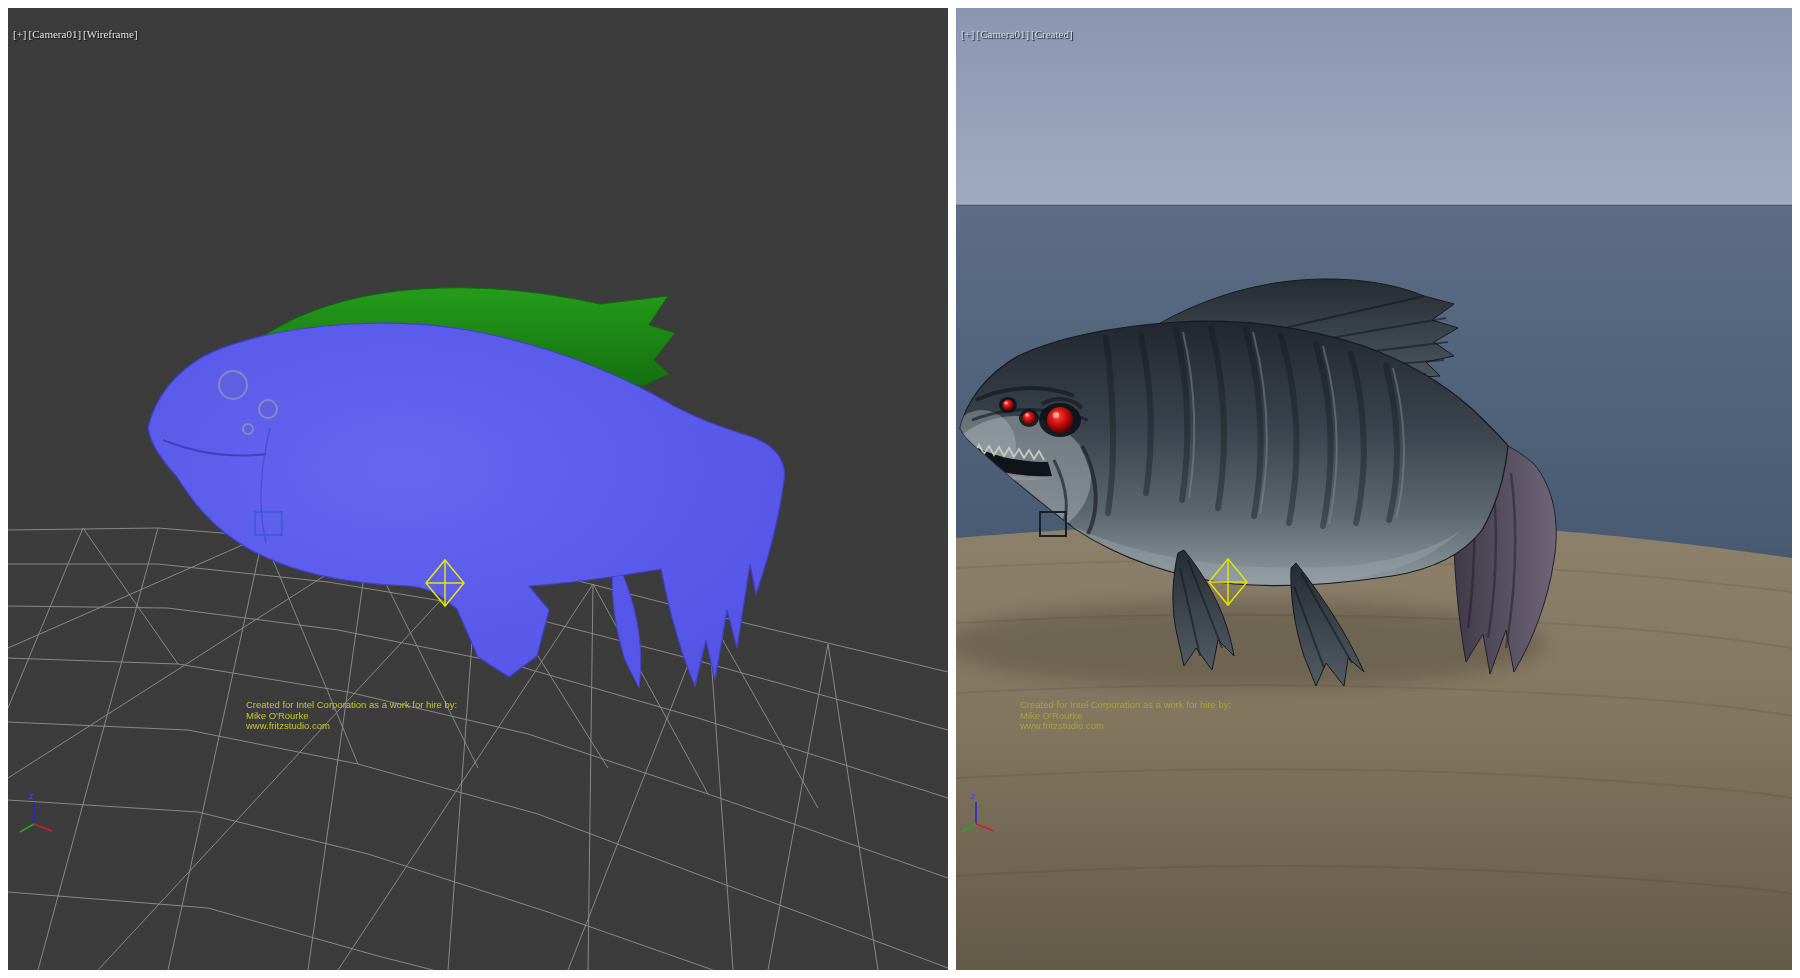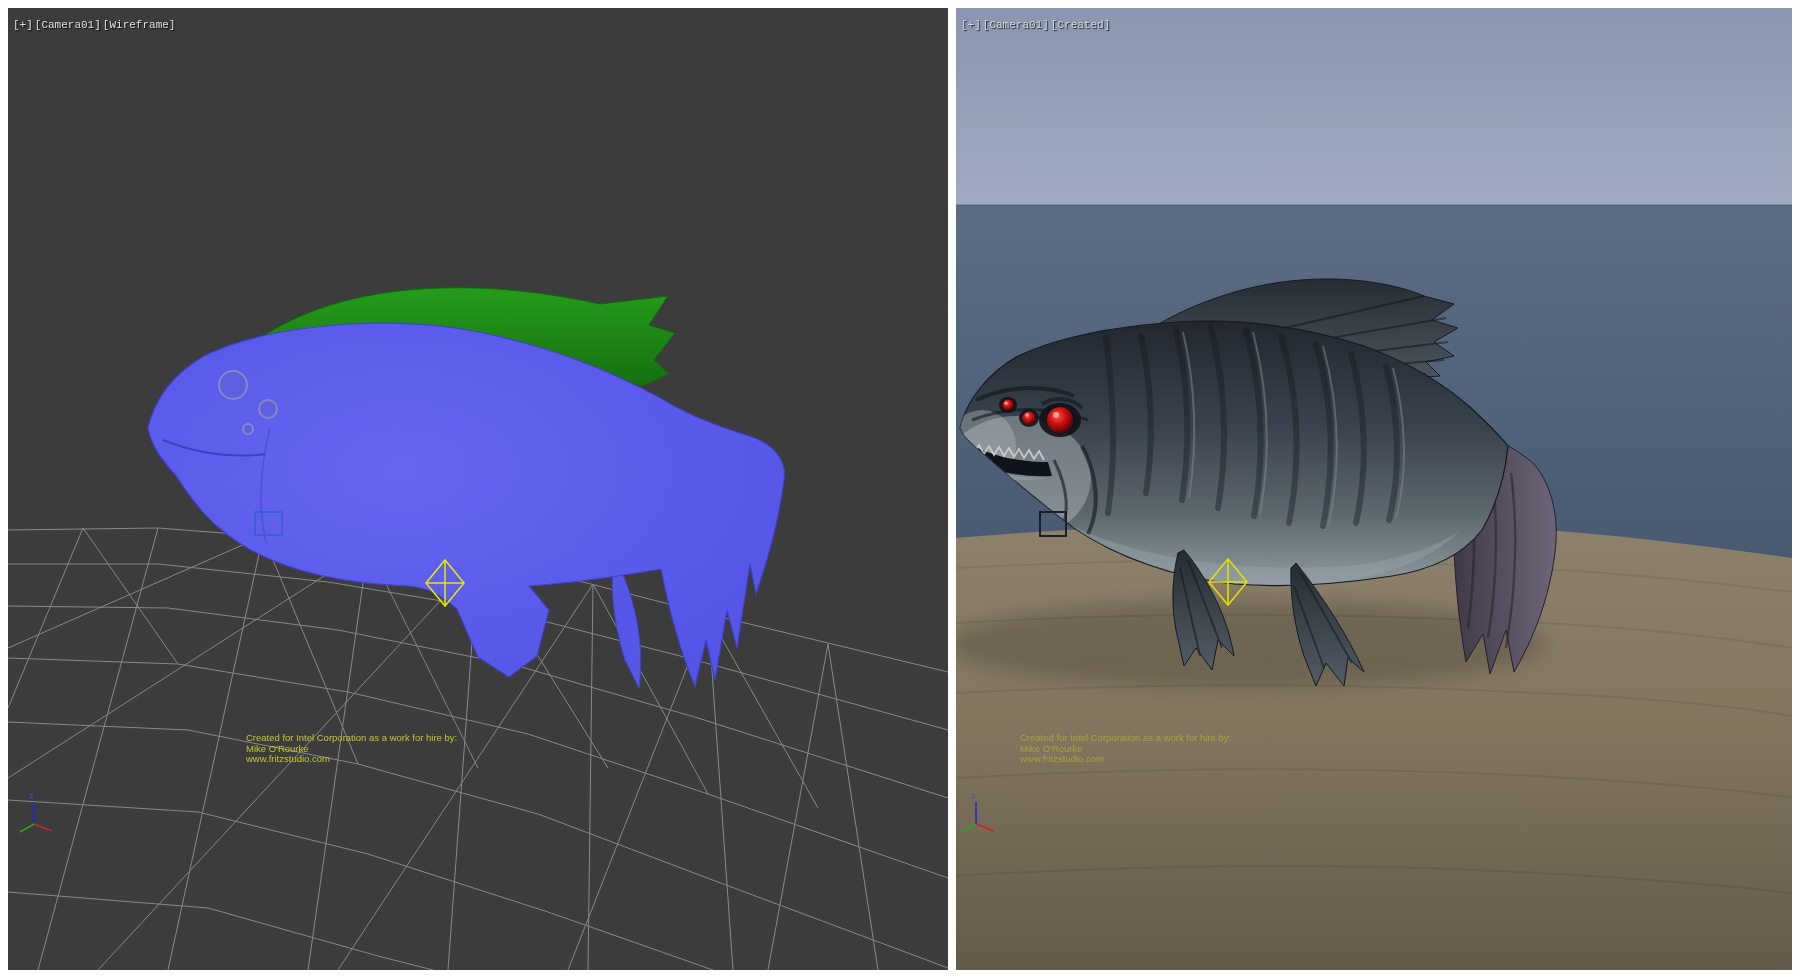--- a/index.html
+++ b/index.html
@@ -1,24 +1,24 @@
 <!DOCTYPE html>
 <html><head>
 <meta charset="utf-8">
 <style>
   html,body{margin:0;padding:0;background:#ffffff;}
   .app{position:relative;width:1800px;height:978px;background:#ffffff;font-family:"Liberation Sans",sans-serif;overflow:hidden;}
   .viewport{position:absolute;top:8px;height:962px;overflow:hidden;}
   .vp-left{left:8px;width:940px;background:#3c3c3c;}
   .vp-right{left:956px;width:836px;background:#495970;}
   svg.scene{position:absolute;left:0;top:0;display:block;}
-  .vp-label{position:absolute;top:11px;left:5px;font-family:Liberation Mono, monospace;font-size:11px;color:#e2e2e2;text-shadow:1px 1px 1px rgba(0,0,0,.85);white-space:nowrap;z-index:5;}
+  .vp-label{position:absolute;top:20px;left:5px;font-family:Liberation Serif, serif;font-size:11px;color:#e2e2e2;text-shadow:1px 1px 1px rgba(0,0,0,.85);white-space:nowrap;z-index:5;}
   .vp-label span{margin-right:2px;cursor:pointer;}
   .vp-right .vp-label{color:#d6dae2;}
-  .credit{position:absolute;font-size:9.5px;line-height:10.6px;white-space:nowrap;z-index:4;margin-top:33px;}
+  .credit{position:absolute;font-size:9.5px;line-height:10.6px;white-space:nowrap;z-index:4;}
   .credit-left{left:238px;top:692px;color:#c6c634;}
   .credit-right{left:64px;top:692px;color:#a9a339;}
 </style>
 </head>
 <body>
 
 <div class="app">
 
   <div class="viewport vp-left">
     <svg class="scene" viewBox="0 0 940 962" width="940" height="962">

